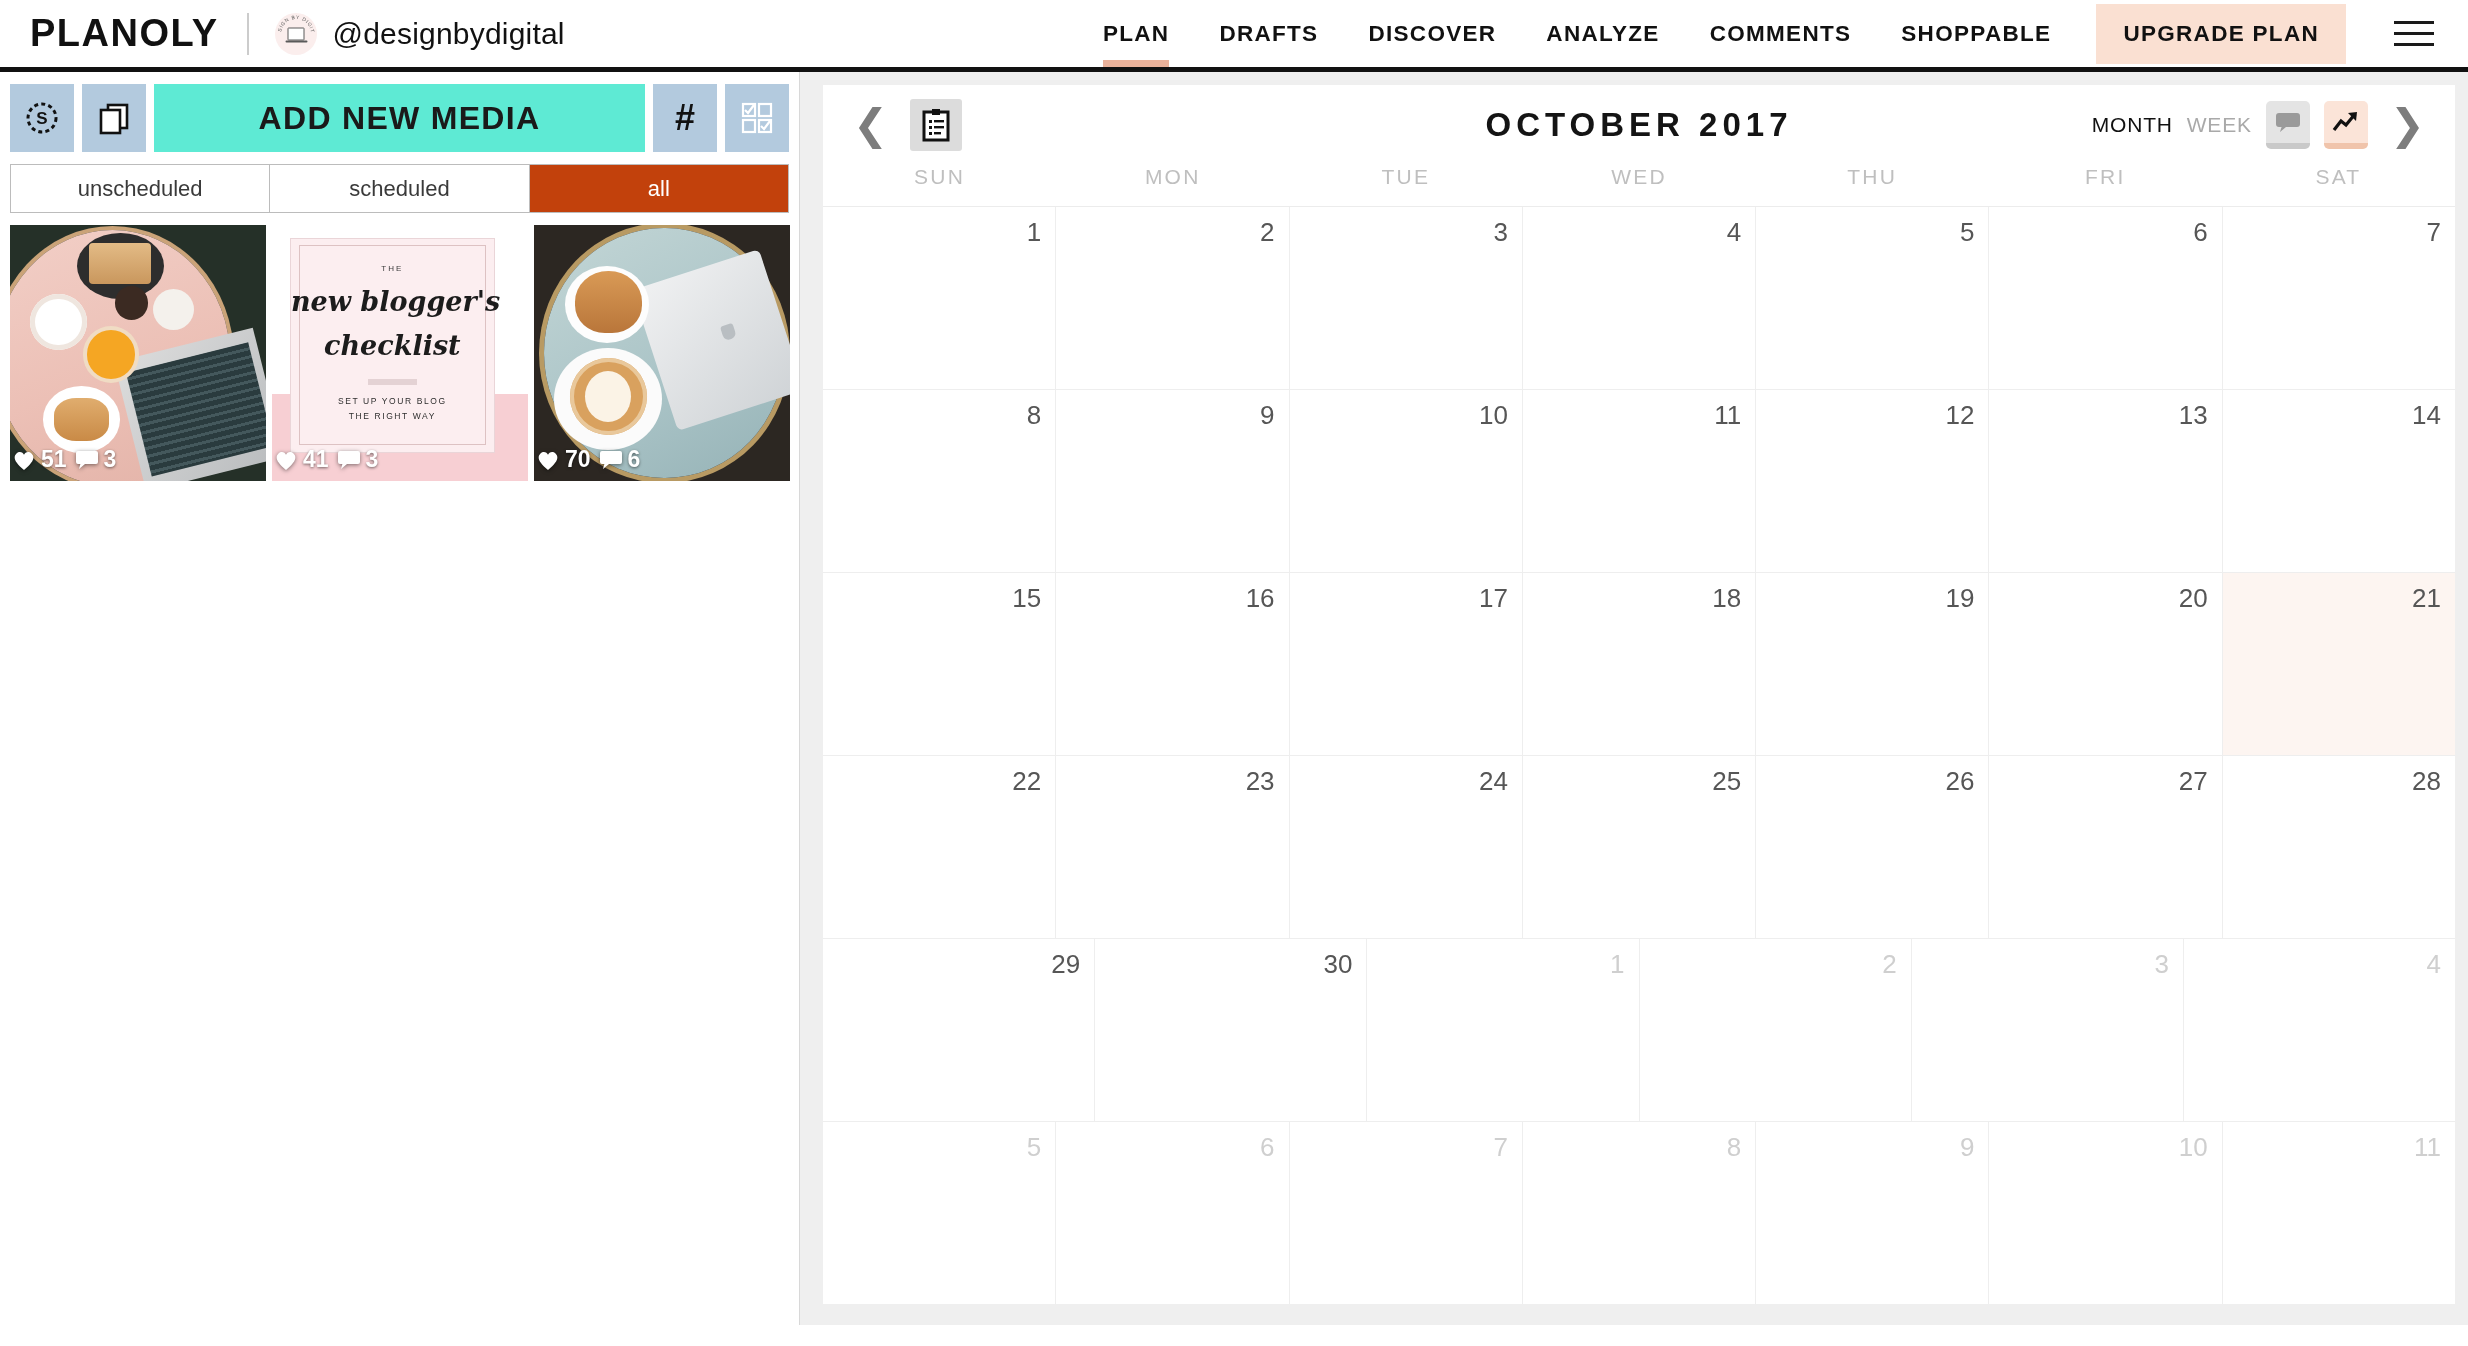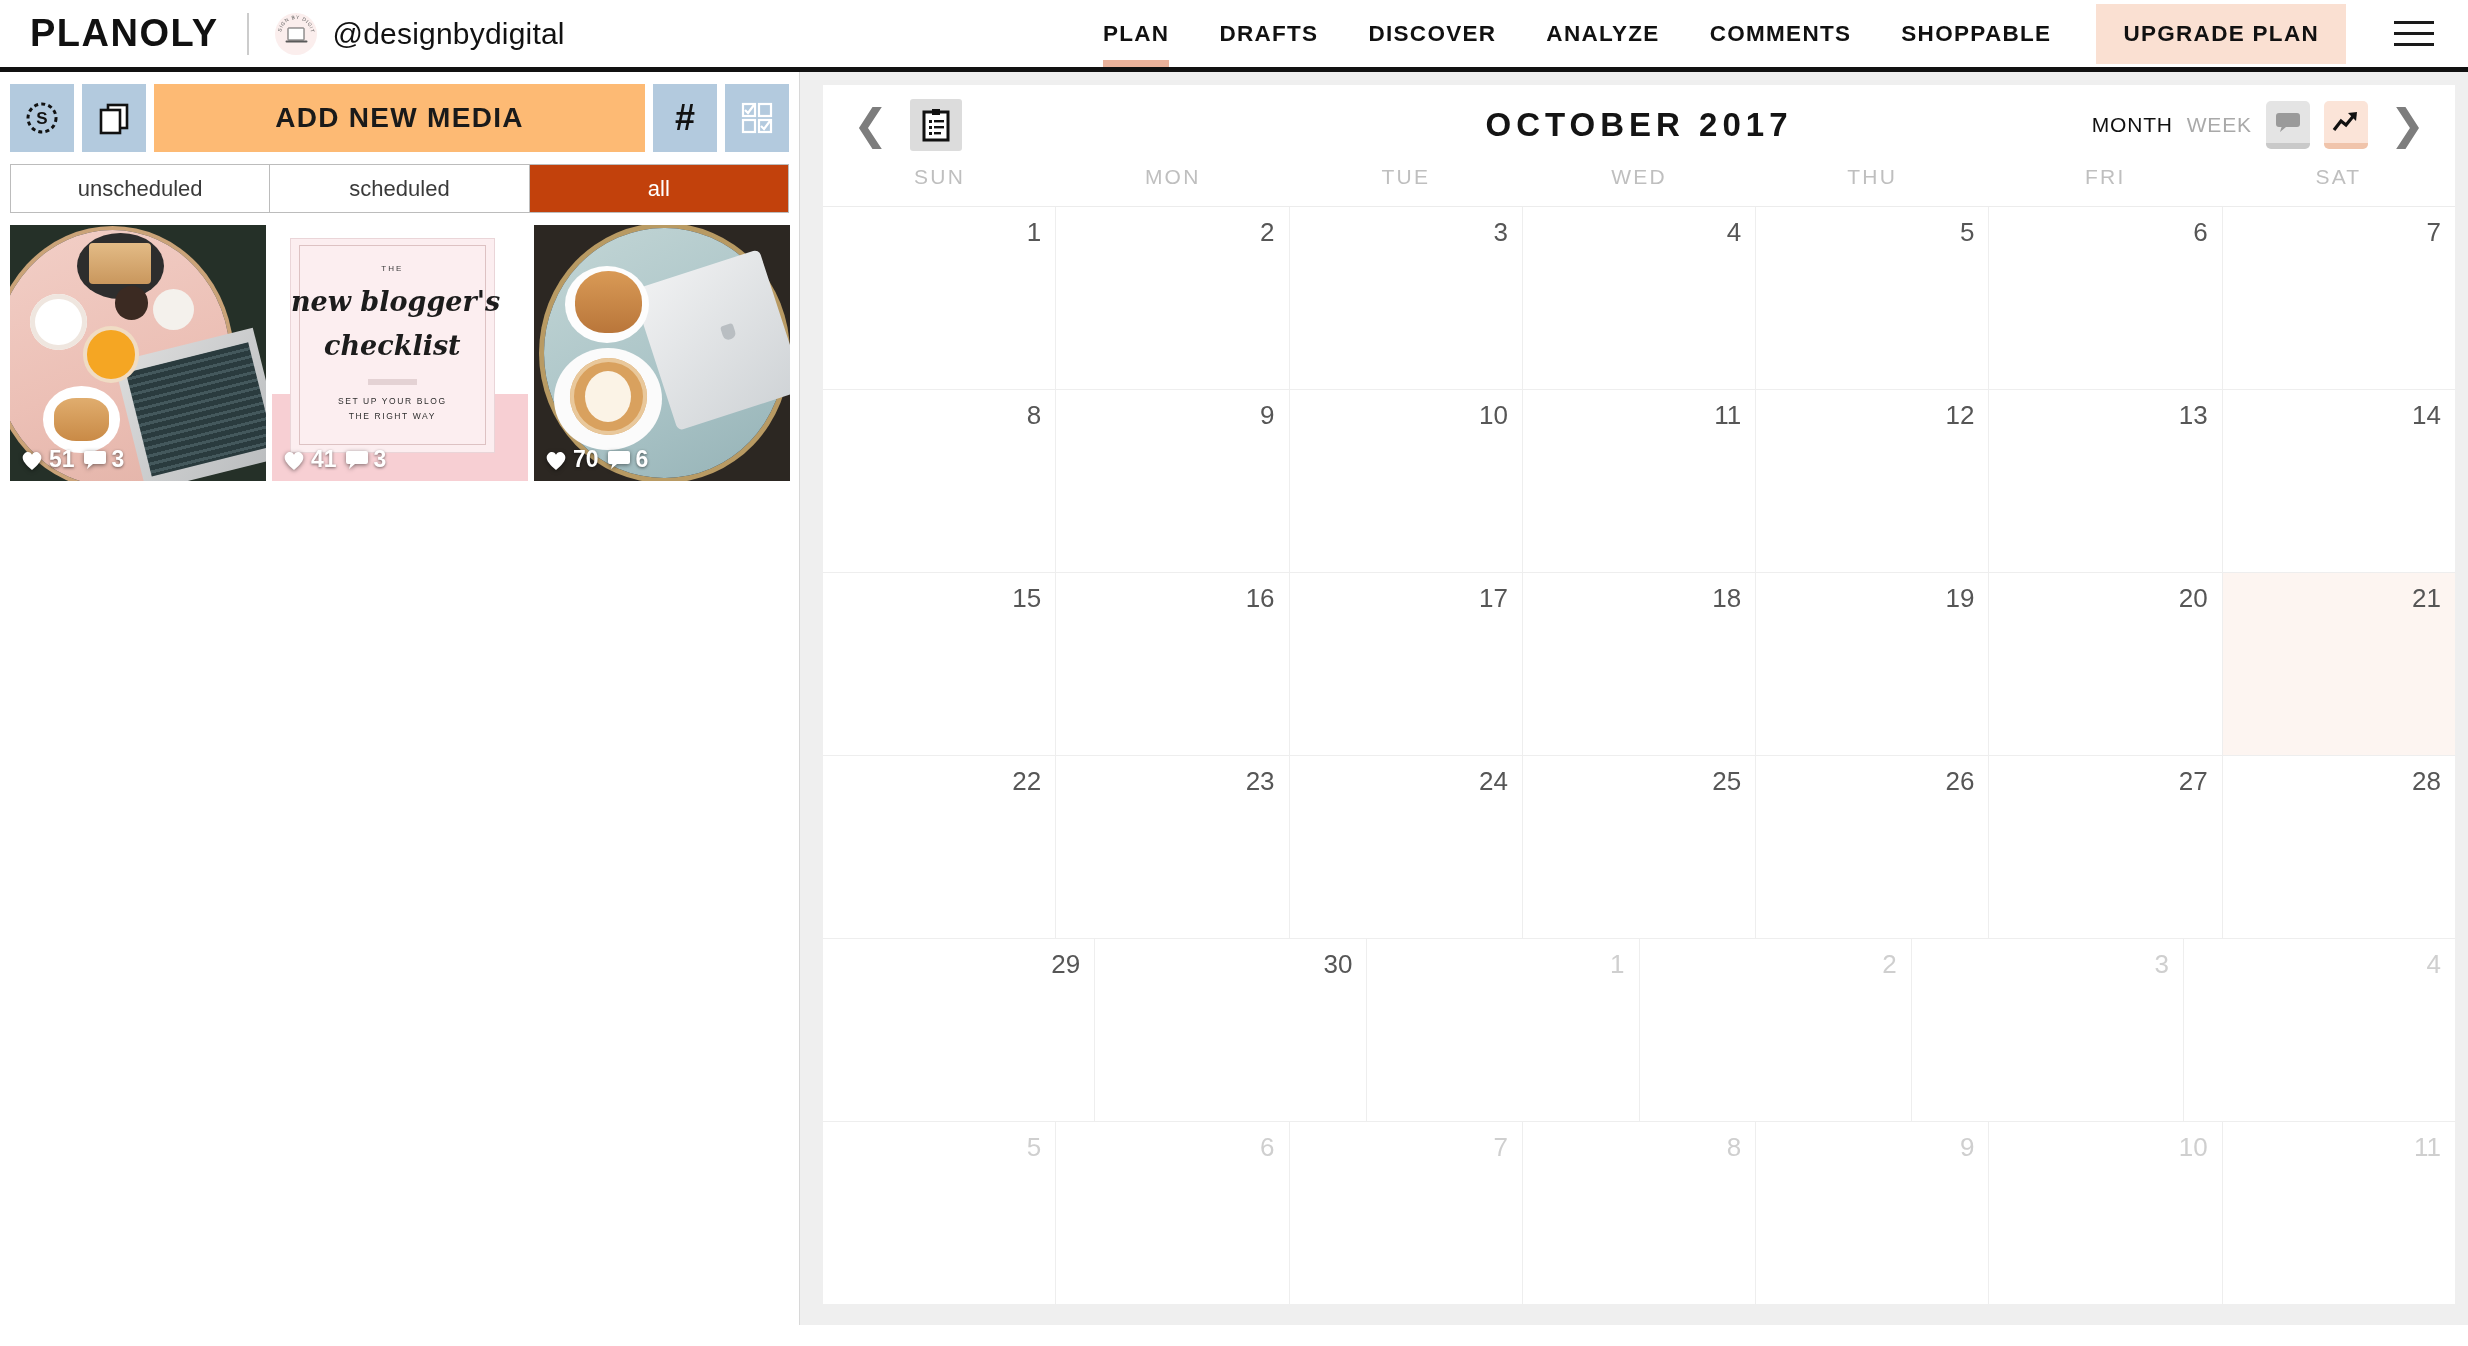--- a/index.html
+++ b/index.html
@@ -148,26 +148,26 @@
   .tool-btn {
     background: #b3cade;
     width: 64px;
     display: flex;
     align-items: center;
     justify-content: center;
     cursor: pointer;
     flex: 0 0 auto;
   }
   .add-media-btn {
-    background: #fdba74;
+    background: #5eead4;
     flex: 1 1 auto;
     display: flex;
     align-items: center;
     justify-content: center;
-    font-size: 28px;
+    font-size: 32px;
     font-weight: bold;
     letter-spacing: 1.3px;
     color: #1a1a1a;
     cursor: pointer;
   }
   .hash-glyph { font-size: 36px; font-weight: bold; color: #111; line-height: 1; }
 
   .filter-tabs {
     display: flex;
     margin: 12px 10px 0 10px;
@@ -196,21 +196,21 @@
   }
   .media-cell {
     width: 256px; height: 256px;
     position: relative;
     overflow: hidden;
     cursor: pointer;
     flex: 0 0 auto;
   }
   .media-stats {
     position: absolute;
-    left: 10px; bottom: 8px;
+    left: 2px; bottom: 8px;
     display: flex;
     align-items: center;
     gap: 8px;
     color: #ffffff;
     font-size: 23px;
     font-weight: bold;
     text-shadow: 0 1px 3px rgba(0,0,0,.55);
     z-index: 4;
   }
   .media-stats .grp { display: flex; align-items: center; gap: 5px; }

